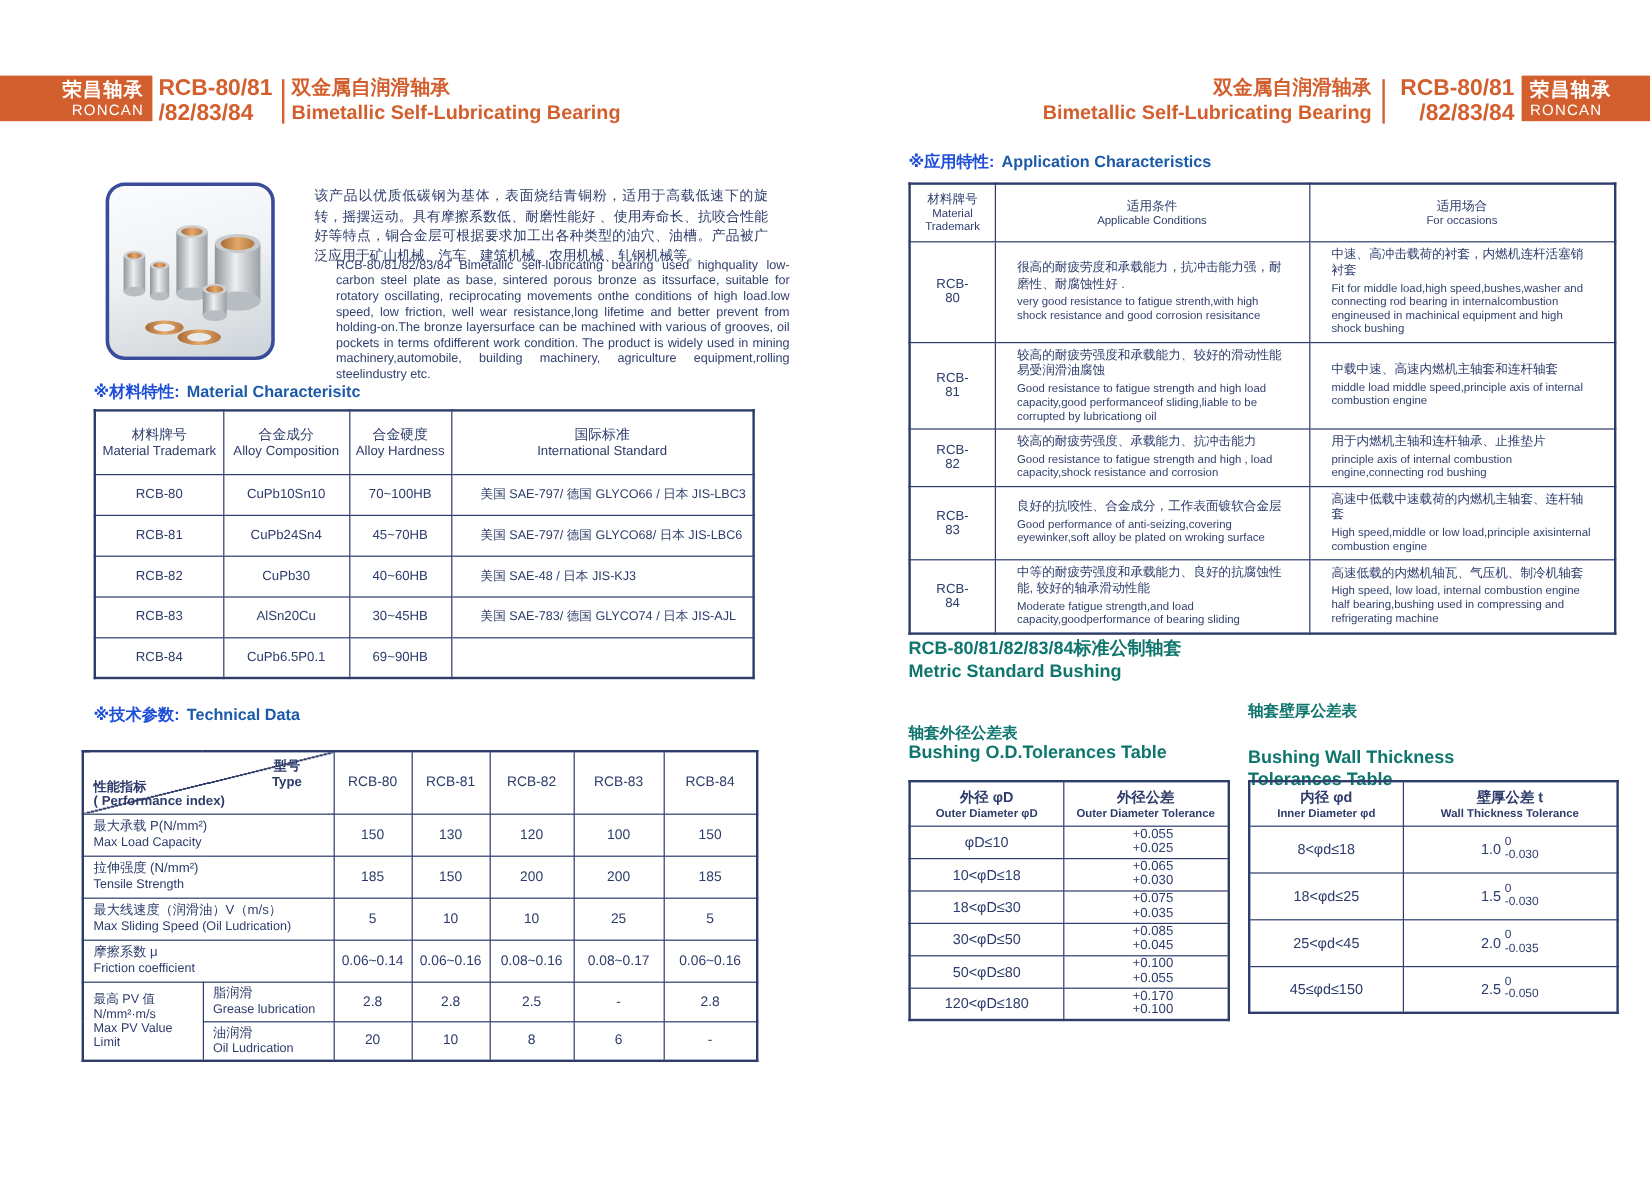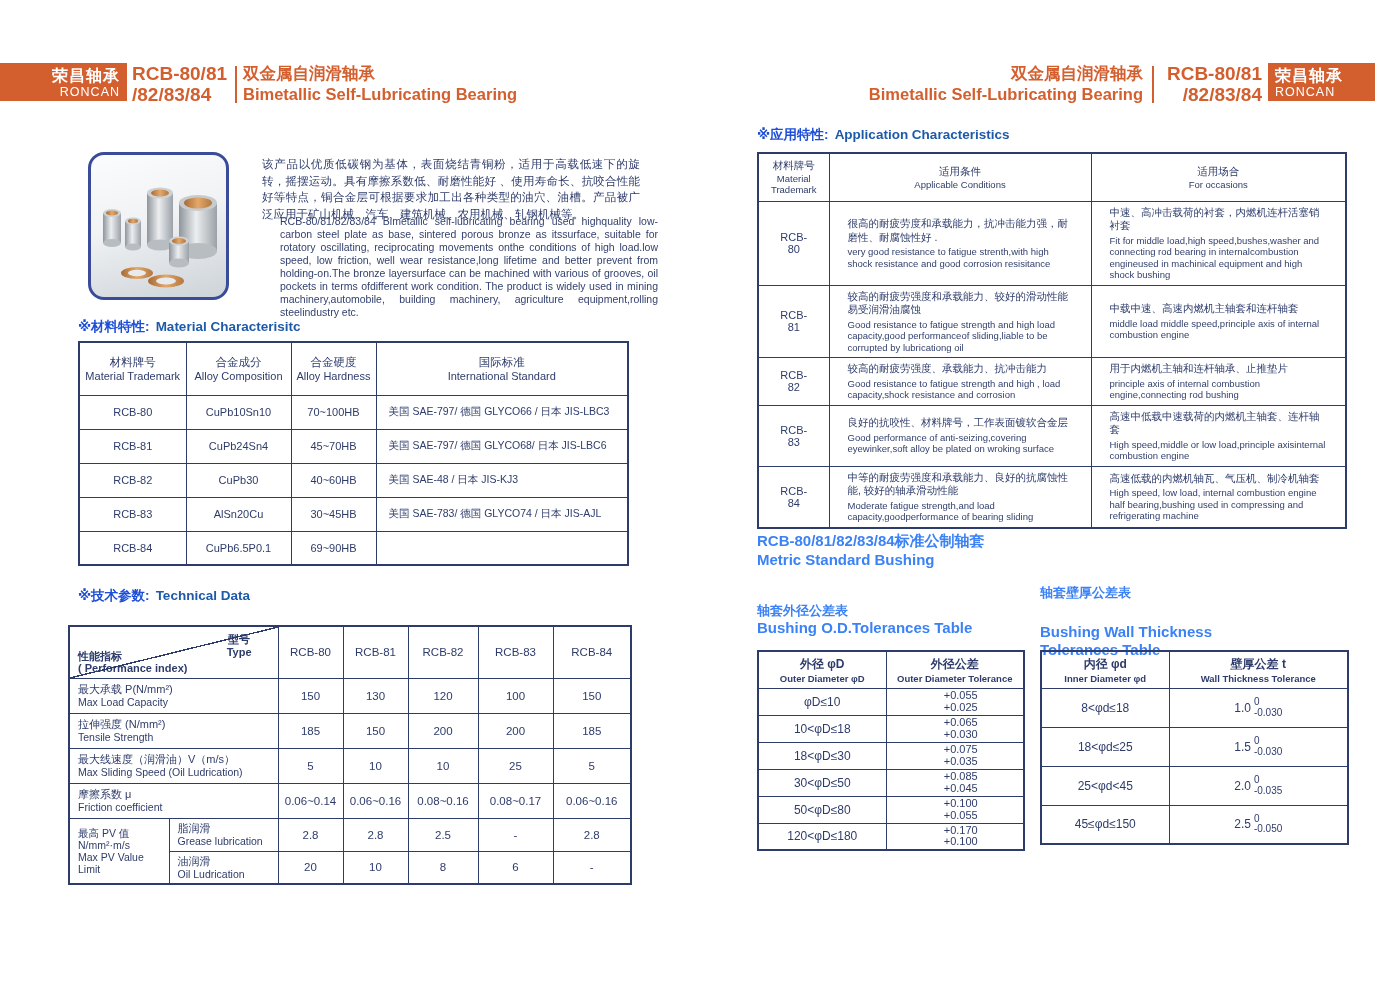--- a/index.html
+++ b/index.html
@@ -29,33 +29,33 @@
   
   .intro-cn { position:absolute; left:262px; top:156px; width:378px; font-size:11.5px;
     line-height:16.5px; text-align:justify; color:#2e3c6b; }
   .intro-en { position:absolute; left:280px; top:215px; width:378px; font-size:10.5px;
     line-height:13px; text-align:justify; color:#33416e; }
 
   
   .sec-h { position:absolute; font-weight:bold; font-size:13.5px; white-space:nowrap; }
   .sec-h .cn { color:#1d4ed8; }
   .sec-h .en { color:#1d5aa9; margin-left:6px; }
-  .blue-title { position:absolute; color:#3b82f6; font-weight:bold; }
+  .blue-title { position:absolute; color:#0f766e; font-weight:bold; }
 
   
   table { border-collapse:collapse; table-layout:fixed; }
   th,td { border:1px solid #2e3c6b; vertical-align:middle; }
   .tbl { position:absolute; border:2px solid #2e3c6b; }
   .hdr-cell { text-align:center; font-weight:normal; }
   .hdr-cell .cn { font-size:11.5px; display:block; }
   .hdr-cell .en { font-size:11px; display:block; }
 
   
   .mat-table td { text-align:center; font-size:11px; height:34px; }
-  .mat-table .intl { text-align:left; padding-left:12px; font-size:10.5px; }
+  .mat-table .intl { text-align:left; padding-left:24px; font-size:10.5px; }
   .mat-table thead th { height:53px; }
 
   
   .tech-table thead th { height:52px; }
   .tech-table td { text-align:center; font-size:11.5px; height:35px; }
   .tech-table td.lbl { text-align:left; padding:3px 4px 3px 8px; }
   .tech-table td.lbl .cn { font-size:11px; line-height:13px; display:block; }
   .tech-table td.lbl .en { font-size:10.5px; line-height:12px; display:block; }
   .tech-table td.pvrow { height:33px; }
   .diag { position:relative; padding:0;
@@ -401,21 +401,21 @@
           <span class="enl">Good resistance to fatigue strength and high , load capacity,shock resistance and corrosion</span>
         </td>
         <td>
           <span class="cnl">用于内燃机主轴和连杆轴承、止推垫片</span>
           <span class="enl">principle axis of internal combustion engine,connecting rod bushing</span>
         </td>
       </tr>
       <tr style="height: 55px;">
         <td class="model">RCB-83</td>
         <td>
-          <span class="cnl">良好的抗咬性、材料牌号，工作表面镀软合金层</span>
+          <span class="cnl">良好的抗咬性、合金成分，工作表面镀软合金层</span>
           <span class="enl">Good performance of anti-seizing,covering eyewinker,soft alloy be plated on wroking surface</span>
         </td>
         <td>
           <span class="cnl">高速中低载中速载荷的内燃机主轴套、连杆轴套</span>
           <span class="enl">High speed,middle or low load,principle axisinternal combustion engine</span>
         </td>
       </tr>
       <tr style="height: 55px;">
         <td class="model">RCB-84</td>
         <td>

